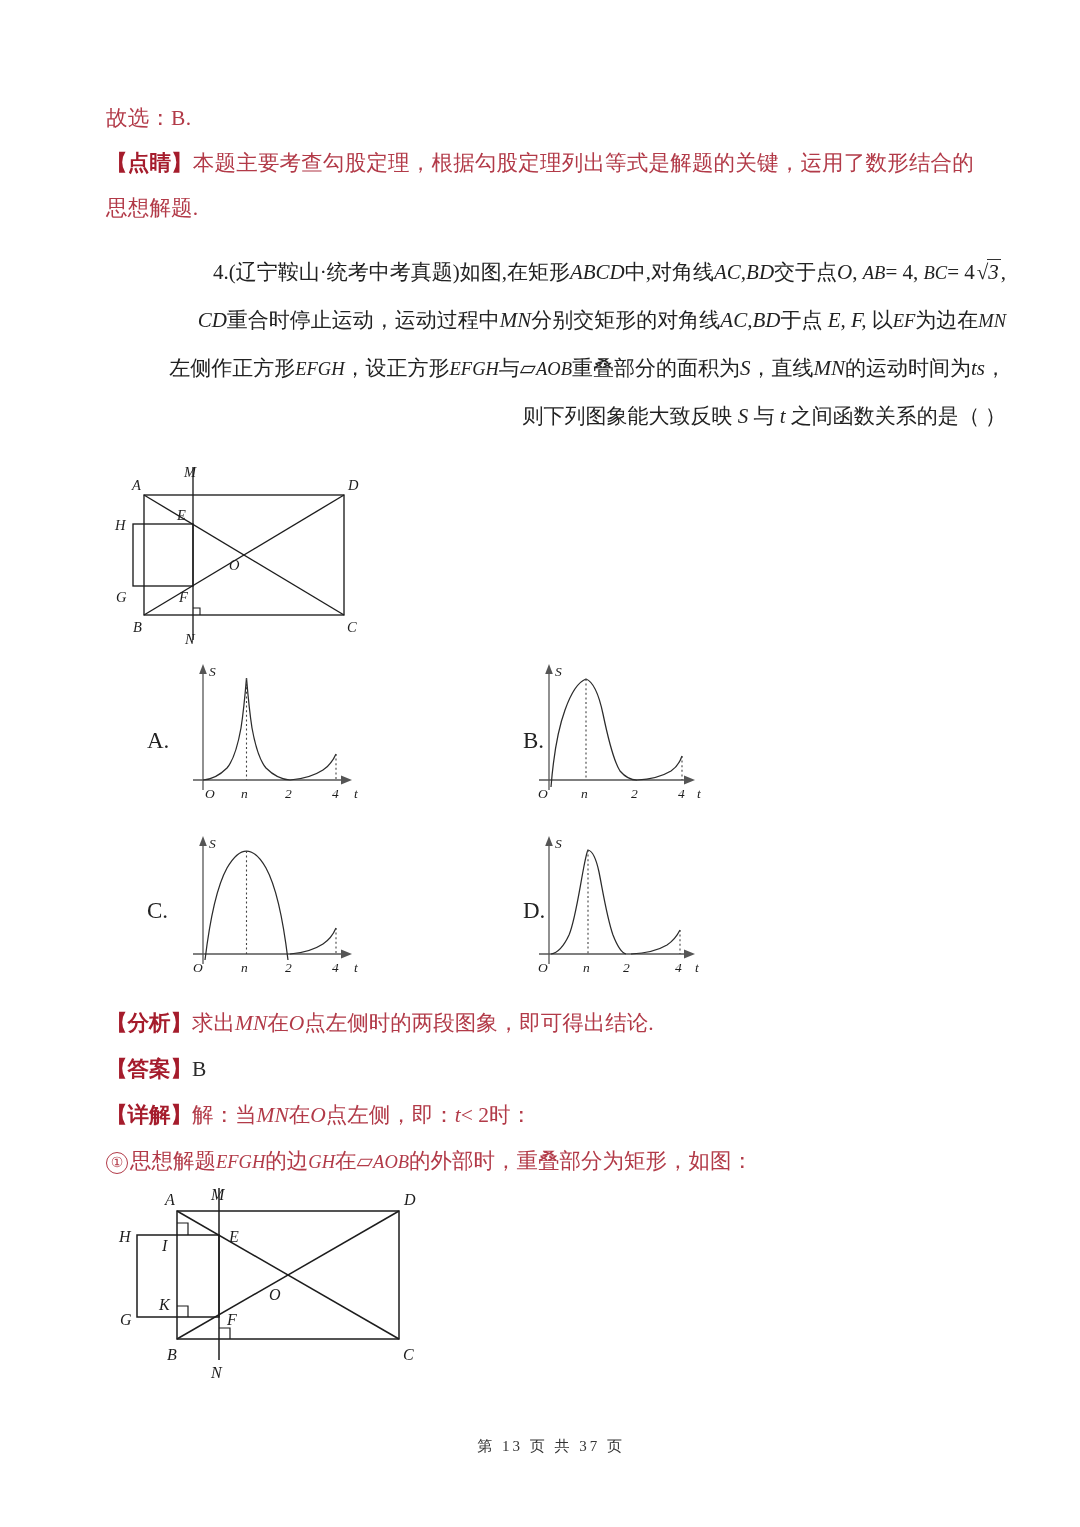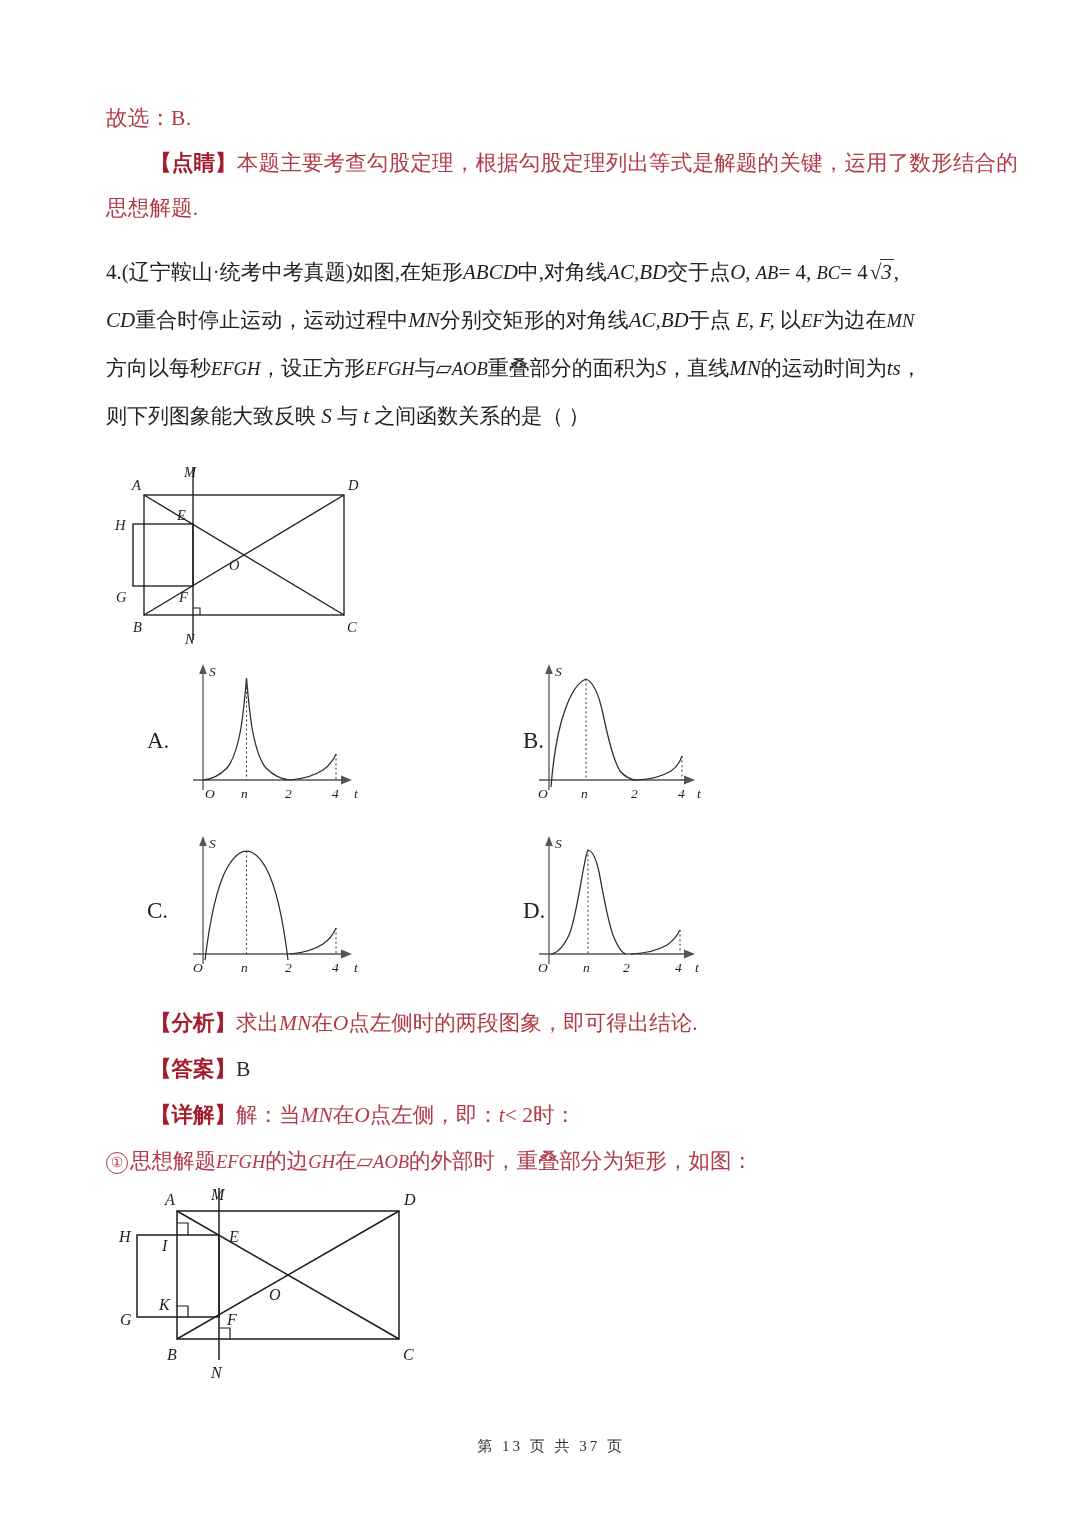--- a/index.html
+++ b/index.html
@@ -29,33 +29,33 @@
     width: 900px;
   }
 
   
   .red {
     color: #b23a48;
   }
   .redbracket {
     color: #a51c2c;
     font-weight: bold;
-    margin-left: 44px;
   }
   .line {
     font-size: 21.5px;
     line-height: 45px;
     letter-spacing: 0.2px;
     white-space: nowrap;
   }
 
   .sol-head { margin-bottom: 0px; }
 
   .qblock {
     margin-top: 18px;
+    text-align: right;
   }
   .qline {
     font-size: 21px;
     line-height: 47px;
     white-space: nowrap;
   }
   .it { font-style: italic; }
   .sm { font-size: 18.5px; font-style: italic; }
 
   
@@ -142,21 +142,21 @@
         <span class="sm">AB</span><span>= 4</span><span>,</span>
         <span class="sm">BC</span><span>= 4</span><span class="sqrt"><span class="rad">√</span><span class="radicand">3</span></span><span>,</span>
       </div>
 
 
       <div class="qline">
         <span class="it">CD</span><span>重合时停止运动，运动过程中</span><span class="it">MN</span><span>分别交矩形的对角线</span><span class="it">AC,BD</span><span>于点</span>&nbsp;<span class="it">E, F,</span>&nbsp;<span>以</span><span class="sm">EF</span><span>为边在</span><span class="sm">MN</span>
       </div>
 
       <div class="qline">
-        <span>方向以每秒</span><span class="sm">EFGH</span><span>，设正方形</span><span class="sm">EFGH</span><span>与▱</span><span class="sm">AOB</span><span>重叠部分的面积为</span><span class="it">S</span><span>，直线</span><span class="it">MN</span><span>的运动时间为</span><span class="it">ts</span><span>，</span>
+        <span>左侧作正方形</span><span class="sm">EFGH</span><span>，设正方形</span><span class="sm">EFGH</span><span>与▱</span><span class="sm">AOB</span><span>重叠部分的面积为</span><span class="it">S</span><span>，直线</span><span class="it">MN</span><span>的运动时间为</span><span class="it">ts</span><span>，</span>
       </div>
 
       <div class="qline">
         <span>则下列图象能大致反映</span>&nbsp;<span class="it">S</span>&nbsp;<span>与</span>&nbsp;<span class="it">t</span>&nbsp;<span>之间函数关系的是（    ）</span>
       </div>
     </div>
   </div>
 
   <div class="fig" style="left:100px; top:462px;">
     <svg width="300" height="185" viewBox="0 0 300 185">

